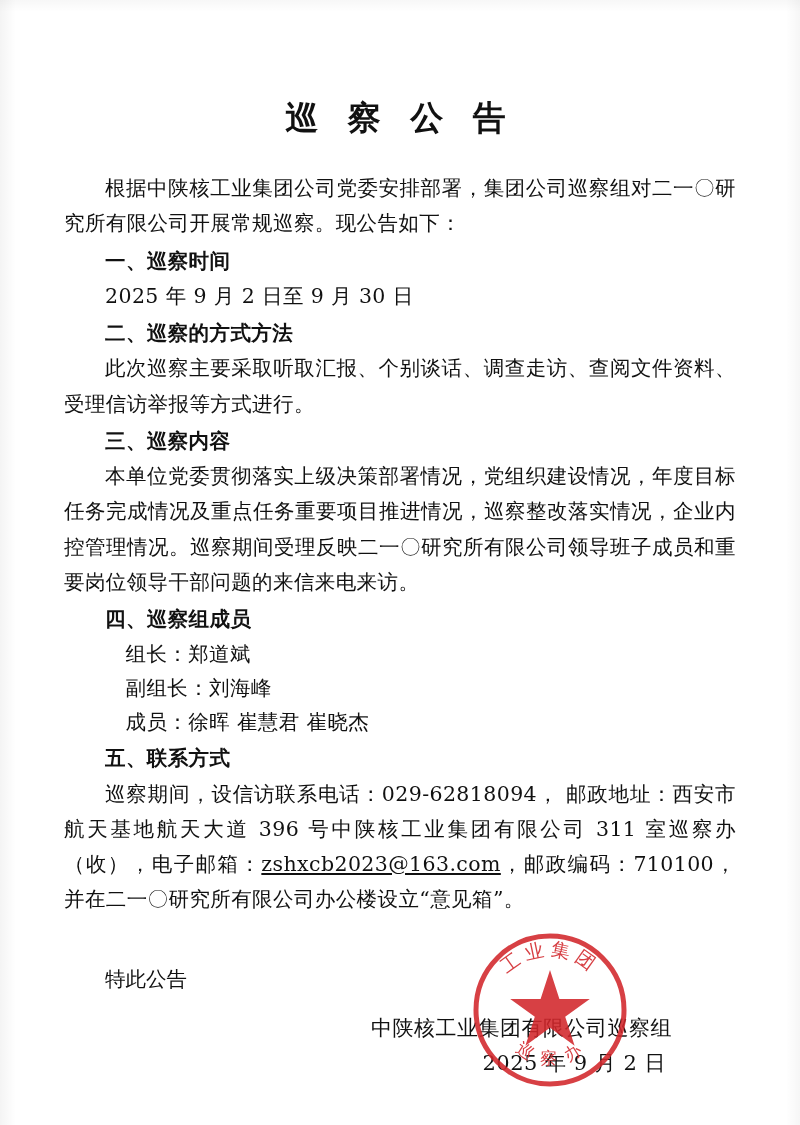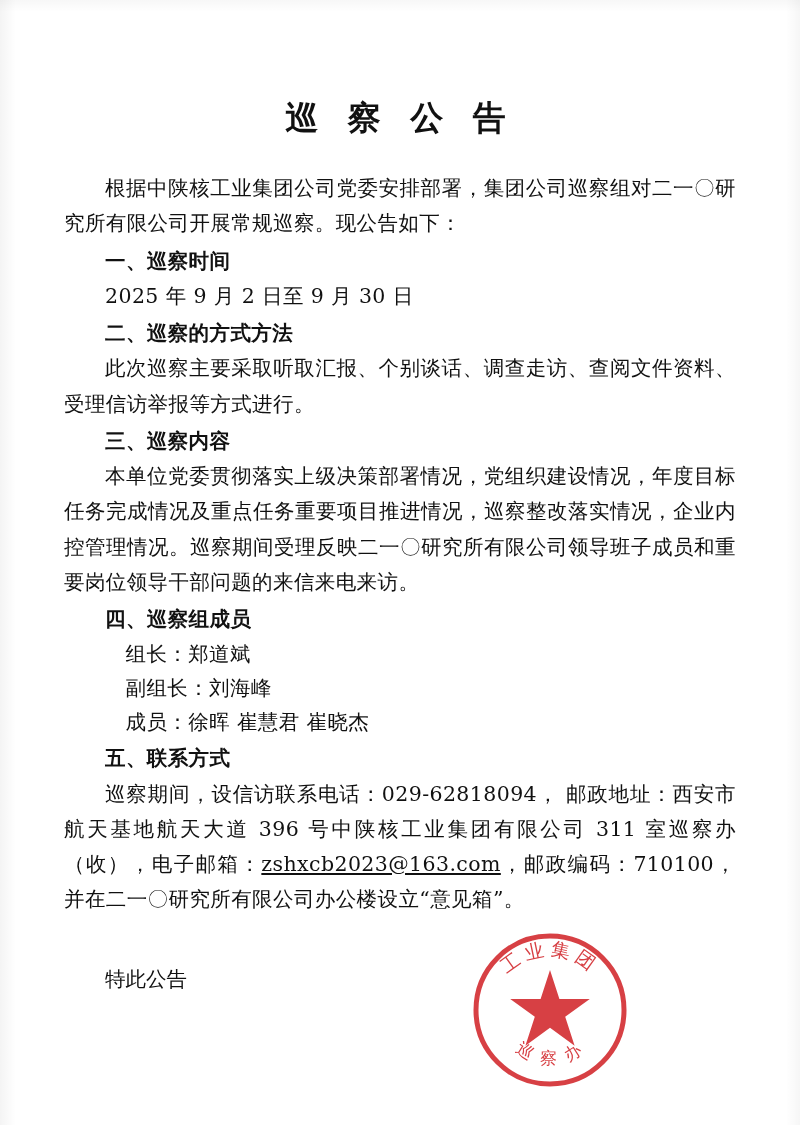--- a/index.html
+++ b/index.html
@@ -136,20 +136,24 @@
   <h2 class="section-head">四、巡察组成员</h2>
   <p class="member-line">组长：郑道斌</p>
   <p class="member-line">副组长：刘海峰</p>
   <p class="member-line">成员：徐晖  崔慧君   崔晓杰</p>
 
   <h2 class="section-head">五、联系方式</h2>
   <p class="para"><span>巡察期间，设信访联系电话：029-62818094，  邮政地址：西安市航天基地航天大道 396 号中陕核工业集团有限公司 311 室巡察办（收），电子邮箱：</span><a class="email-link" href="#">zshxcb2023@163.com</a><span>，邮政编码：710100，并在二一〇研究所有限公司办公楼设立“意见箱”。</span></p>
 
   <p class="closing">特此公告</p>
 
+  <div class="signature-block">
+    <div class="signature-org">中陕核工业集团有限公司巡察组</div>
+    <div class="signature-date">2025 年 9 月 2 日</div>
+  </div>
 
   <div class="seal">
     <svg width="160" height="160" viewBox="0 0 160 160" xmlns="http://www.w3.org/2000/svg">
       <circle cx="80" cy="80" r="74" fill="none" stroke="#d2262b" stroke-width="5"></circle>
       <path d="M80 40 L89.4 68.9 L119.8 68.9 L95.2 86.8 L104.6 115.7 L80 97.8 L55.4 115.7 L64.8 86.8 L40.2 68.9 L70.6 68.9 Z" fill="#d2262b"></path>
       <path id="sealTopArc" d="M 22 84 A 58 58 0 0 1 138 84" fill="none"></path>
       <text class="seal-text-top" font-size="19" letter-spacing="5">
         <textPath href="#sealTopArc" startOffset="50%" text-anchor="middle">工业集团</textPath>
       </text>
       <path id="sealBottomArc" d="M 34 104 A 50 50 0 0 0 126 104" fill="none"></path>

